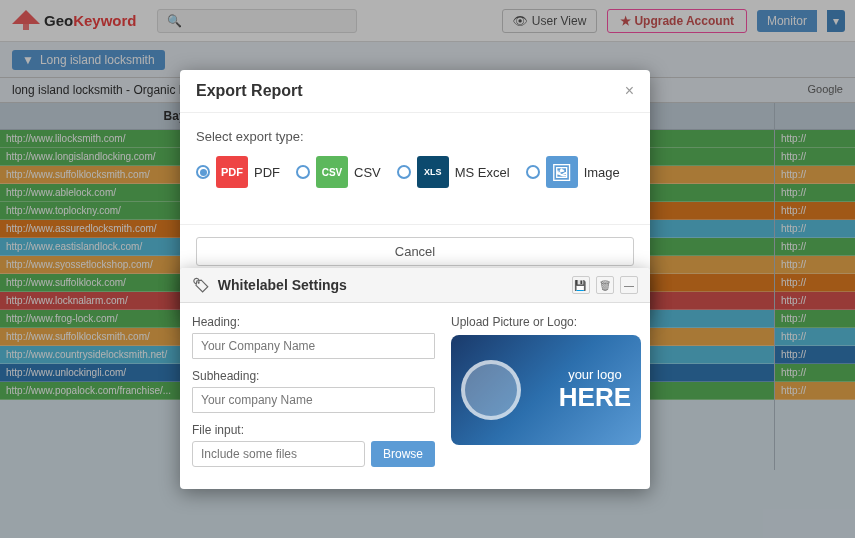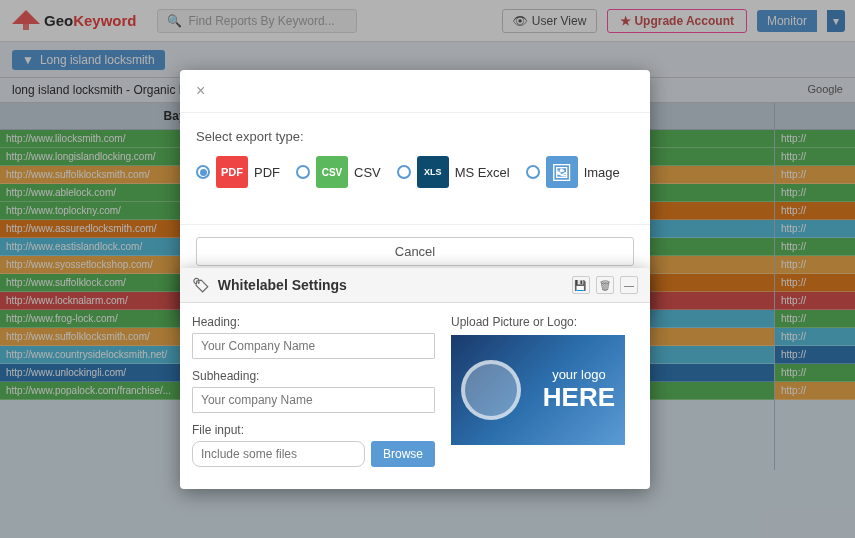--- a/index.html
+++ b/index.html
@@ -73,47 +73,46 @@
     .whitelabel-title-area { display: flex; align-items: center; gap: 8px; font-size: 14px; font-weight: bold; color: #333; }
     .whitelabel-icon { font-size: 14px; color: #666; }
     .whitelabel-controls { display: flex; gap: 6px; }
     .wh-ctrl { width: 18px; height: 18px; border: 1px solid #ccc; border-radius: 2px; cursor: pointer; display: flex; align-items: center; justify-content: center; font-size: 10px; color: #666; }
     .whitelabel-body { display: flex; padding: 12px; gap: 16px; }
     .whitelabel-left { flex: 1; }
     .whitelabel-right { width: 200px; }
     .form-group { margin-bottom: 10px; }
     .form-label { font-size: 12px; color: #555; margin-bottom: 4px; display: block; }
     .form-input { width: 100%; border: 1px solid #ccc; border-radius: 1px; padding: 5px 8px; font-size: 12px; color: #777; background: #fff; }
-    .logo-preview { width: 174px; height: 110px; background: linear-gradient(135deg, #1a3a6b 0%, #2c6fad 50%, #5b9bd5 100%); border-radius: 0; display: flex; align-items: center; justify-content: center; overflow: hidden; position: relative; }
+    .logo-preview { width: 190px; height: 110px; background: linear-gradient(135deg, #1a3a6b 0%, #2c6fad 50%, #5b9bd5 100%); border-radius: 8px; display: flex; align-items: center; justify-content: center; overflow: hidden; position: relative; }
     .logo-circle { width: 60px; height: 60px; border-radius: 50%; background: rgba(255,255,255,0.3); border: 4px solid rgba(255,255,255,0.6); position: absolute; left: 10px; top: 25px; }
     .logo-text-area { position: absolute; right: 10px; text-align: center; color: #fff; }
     .logo-small { font-size: 13px; display: block; }
     .logo-big { font-size: 26px; font-weight: bold; display: block; }
     .file-input-row { display: flex; gap: 6px; margin-top: 4px; }
-    .file-input { flex: 1; border: 1px solid #ccc; border-radius: 8px; padding: 5px 8px; font-size: 12px; color: #aaa; background: #fff; }
+    .file-input { flex: 1; border: 1px solid #ccc; border-radius: 3px; padding: 5px 8px; font-size: 12px; color: #aaa; background: #fff; }
     .browse-btn { background: #5b9bd5; color: #fff; border: none; padding: 5px 12px; border-radius: 3px; font-size: 12px; cursor: pointer; }
 
     .upload-label { font-size: 12px; color: #555; margin-bottom: 6px; display: block; }
   </style>
 </head>
 <body>
 
 <div class="bg-page">
 
   <div class="top-nav">
     <div class="logo-area">
       <svg width="28" height="22" viewBox="0 0 28 22">
         <polygon points="14,0 28,14 0,14" fill="#e44" opacity="0.85"></polygon>
         <rect x="11" y="14" width="6" height="6" fill="#e44" opacity="0.7"></rect>
       </svg>
       <span style="font-weight:bold;font-size:15px;color:#333;">Geo<span style="color:#e44;">Keyword</span></span>
     </div>
     <div class="search-bar">
       <span>🔍</span>
-      <span style="color:#aaa;font-size:12px;">Find Reports By Keyword...</span>
     </div>
     <div class="top-right">
       <div class="user-view-btn">
         <span>👁</span>
         <span>User View</span>
       </div>
       <div class="upgrade-btn">★ Upgrade Account</div>
       <button class="monitor-btn">Monitor</button>
       <button class="monitor-arrow">▾</button>
     </div>
@@ -189,20 +188,21 @@
       <div class="cell cell-green">http://</div>
       <div class="cell cell-yellow">http://</div>
     </div>
   </div>
 </div>
 
 <div class="overlay"></div>
 
 <div class="export-modal">
   <div class="export-modal-header">
+    <span class="export-modal-title">Export Report</span>
     <span class="export-modal-close">×</span>
   </div>
   <div class="export-modal-body">
     <div class="export-type-label">Select export type:</div>
     <div class="export-options">
 
       <div class="export-option">
         <div class="radio-btn selected"></div>
         <div class="export-icon icon-pdf" style="font-size:11px;">PDF</div>
         <span class="export-type-name">PDF</span>

